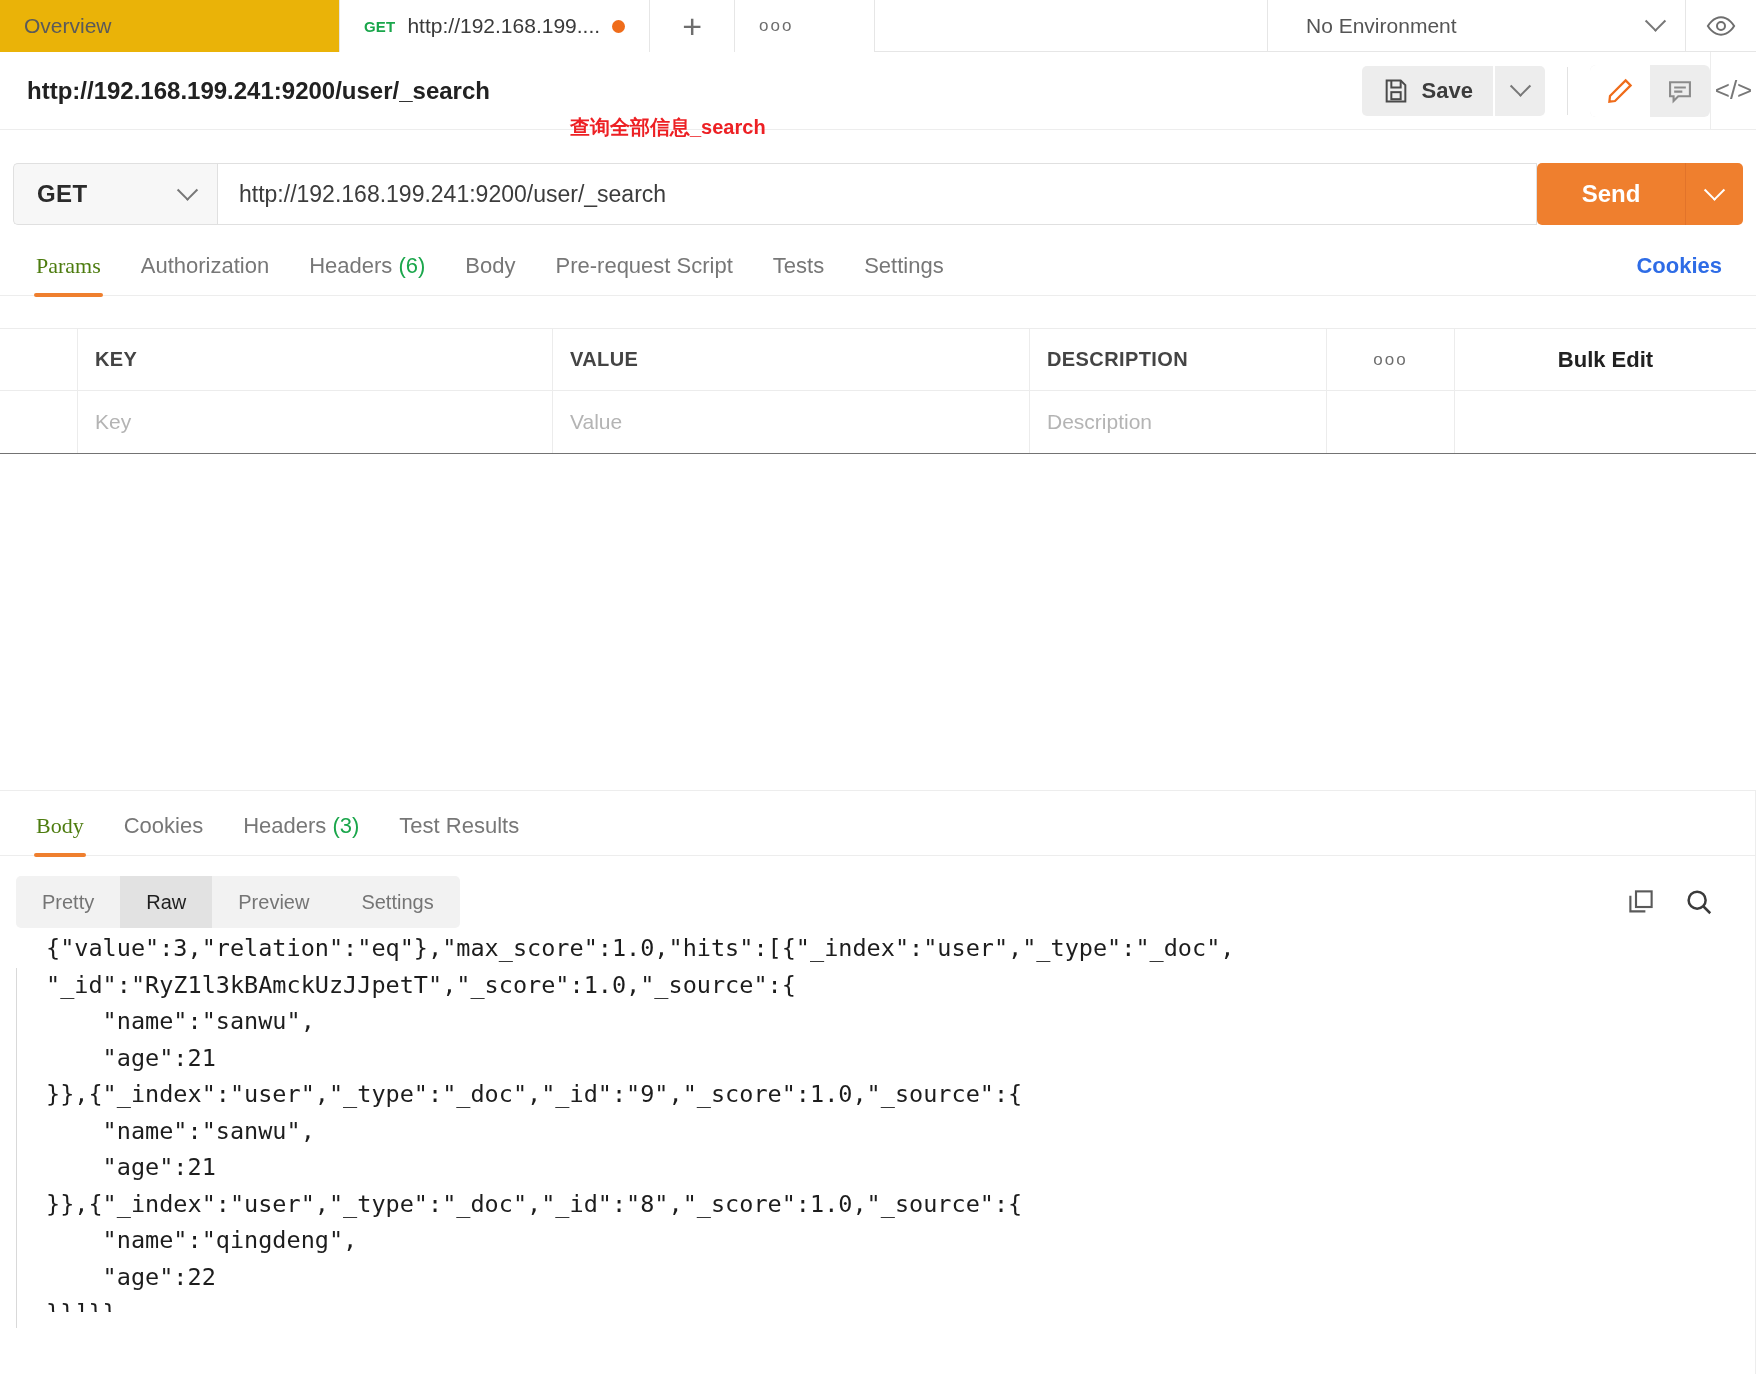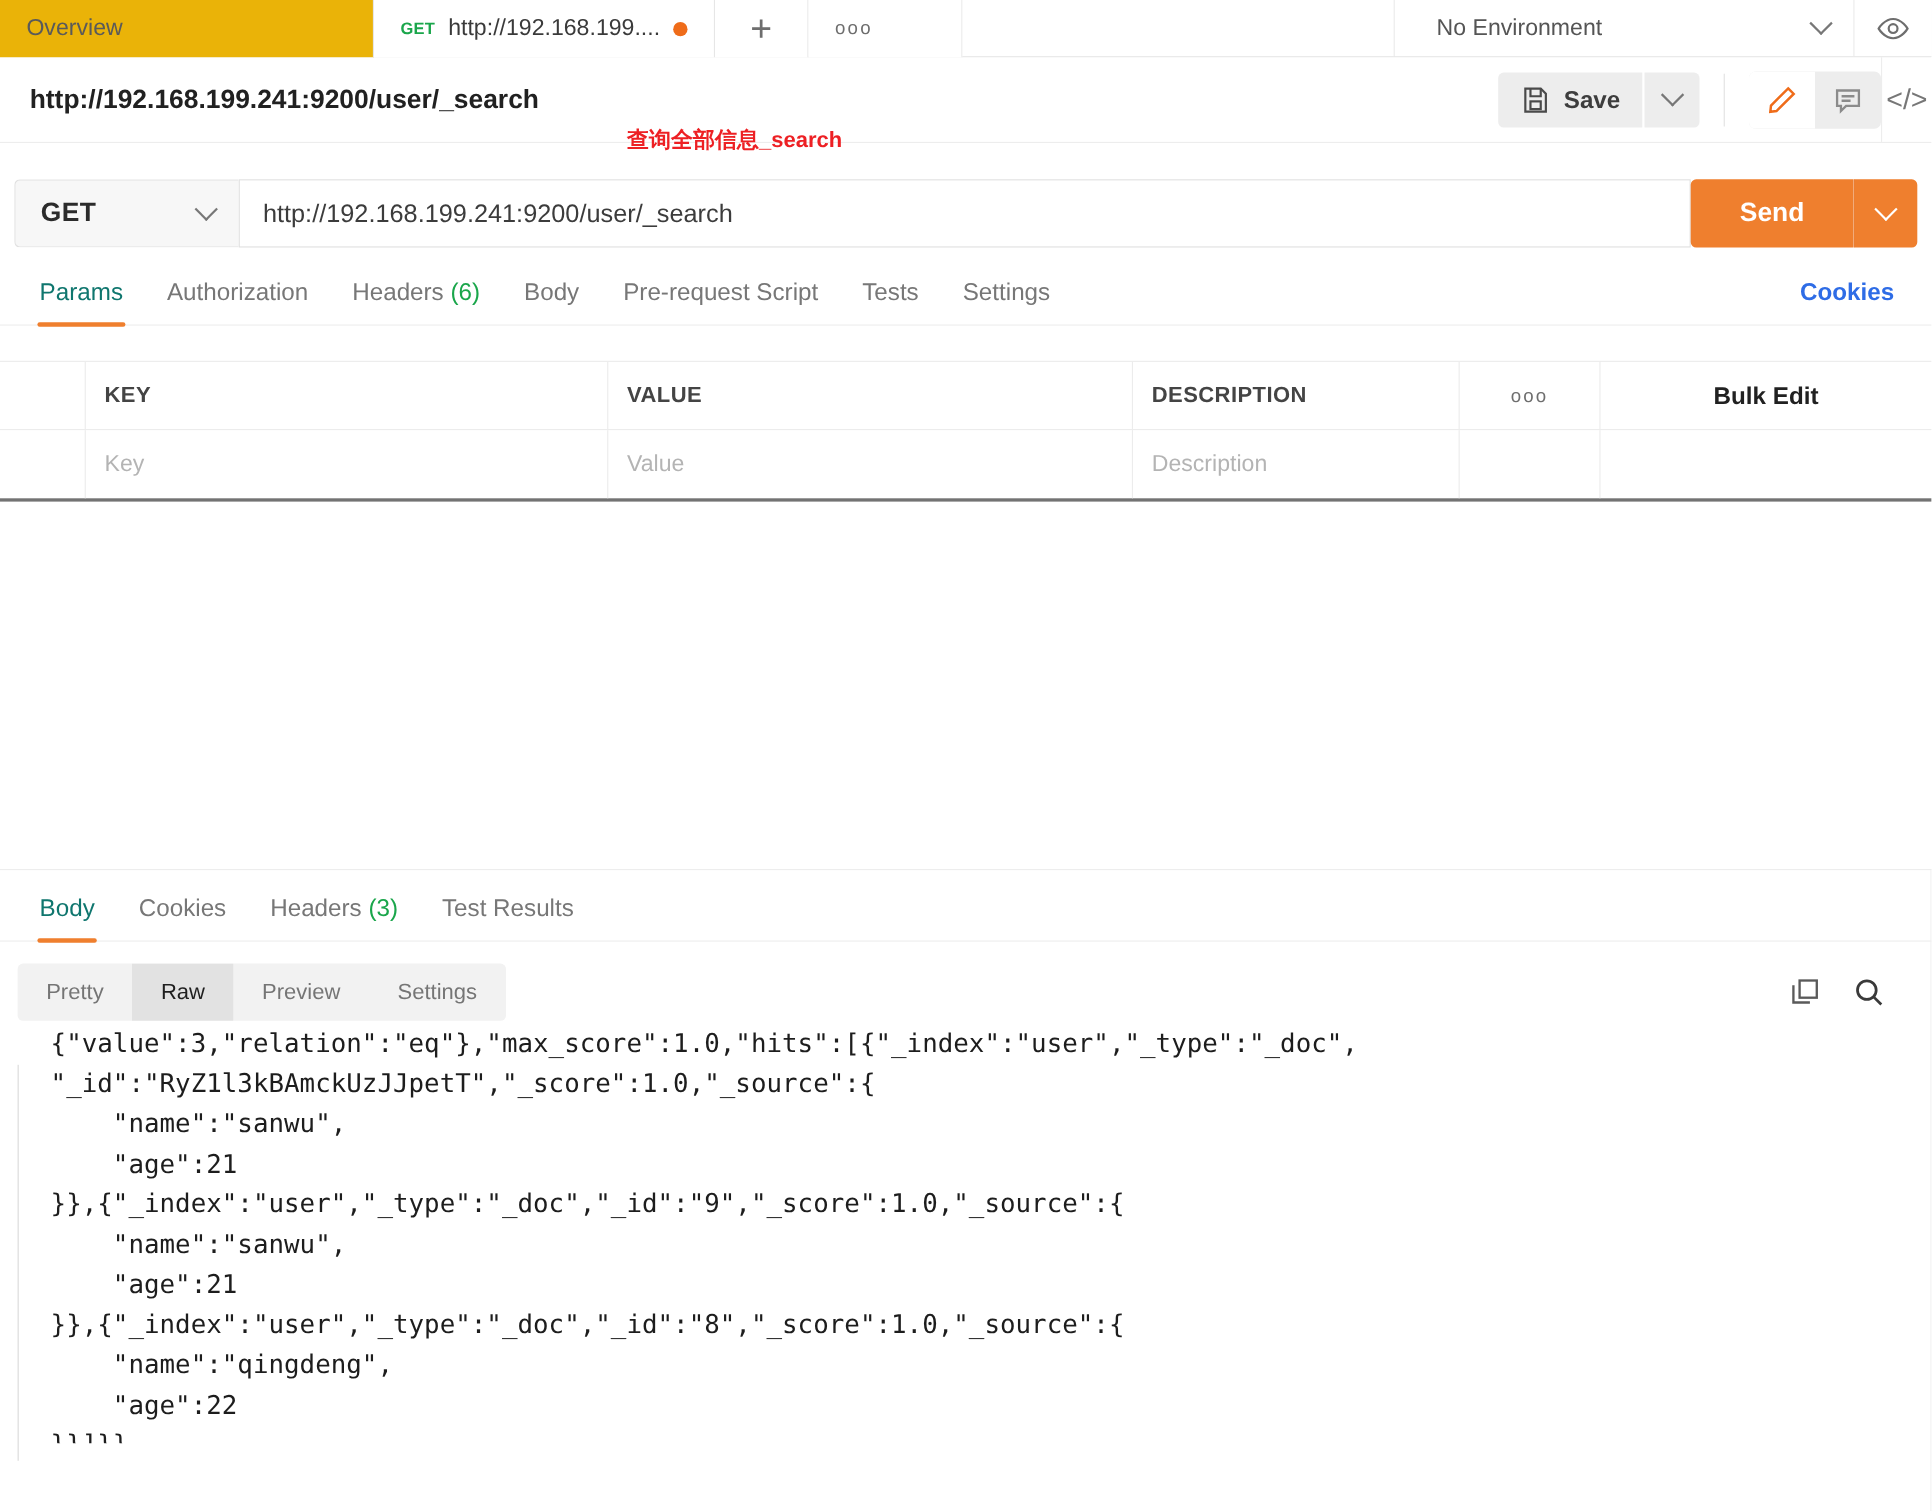--- a/index.html
+++ b/index.html
@@ -97,31 +97,31 @@
     width: 58px; height: 62px; background: #ef7f2e; border-left: 1px solid #e2732a;
     border-radius: 0 5px 5px 0; display: flex; align-items: center; justify-content: center;
   }
   .chev-w { width: 15px; height: 15px; border-right: 2.6px solid #fff; border-bottom: 2.6px solid #fff;
             transform: rotate(45deg) translate(-3px,-3px); }
 
   
   .reqtabs { display: flex; align-items: flex-end; margin: 28px 0 0 0; padding: 0 16px;
              border-bottom: 1px solid #ededed; position: relative; }
   .rtab { font-size: 22px; color: #777; padding: 0 20px 16px 20px; position: relative; white-space: nowrap; }
-  .rtab.active { color: #0f766e; }
+  .rtab.active { color: #4d7c0f; font-family: Liberation Serif, serif; }
   .rtab.active::after {
     content: ""; position: absolute; left: 18px; right: 18px; bottom: -2px;
     height: 4px; background: #ef7f2e; border-radius: 2px;
   }
   .rtab .cnt { color: #1aa64b; }
   .cookies-link { margin-left: auto; font-size: 22px; font-weight: 700; color: #2e6ce6; padding: 0 18px 16px 0; }
 
   
   .qp-title { font-size: 22px; font-weight: 700; color: #2b2b2b; margin: 26px 0 0 27px; }
-  .ptable { margin-top: 32px; border-top: 1px solid #ececec; border-bottom: 3px solid #737373; }
+  .ptable { margin-top: 32px; border-top: 1px solid #ececec; border-bottom: 1px solid #737373; }
   .prow { display: flex; height: 62px; }
   .prow.head { border-bottom: 1px solid #ececec; }
   .pcell { display: flex; align-items: center; padding-left: 17px; border-right: 1px solid #ececec; }
   .c-check { width: 78px; border-right: 1px solid #ececec; }
   .c-key { width: 475px; }
   .c-val { width: 477px; }
   .c-desc { width: 297px; }
   .c-dots { width: 128px; justify-content: center; padding-left: 0; }
   .c-bulk { flex: 1; justify-content: center; padding-left: 0; border-right: none; }
   .hlabel { font-size: 20px; font-weight: 700; color: #444; letter-spacing: .4px; }

